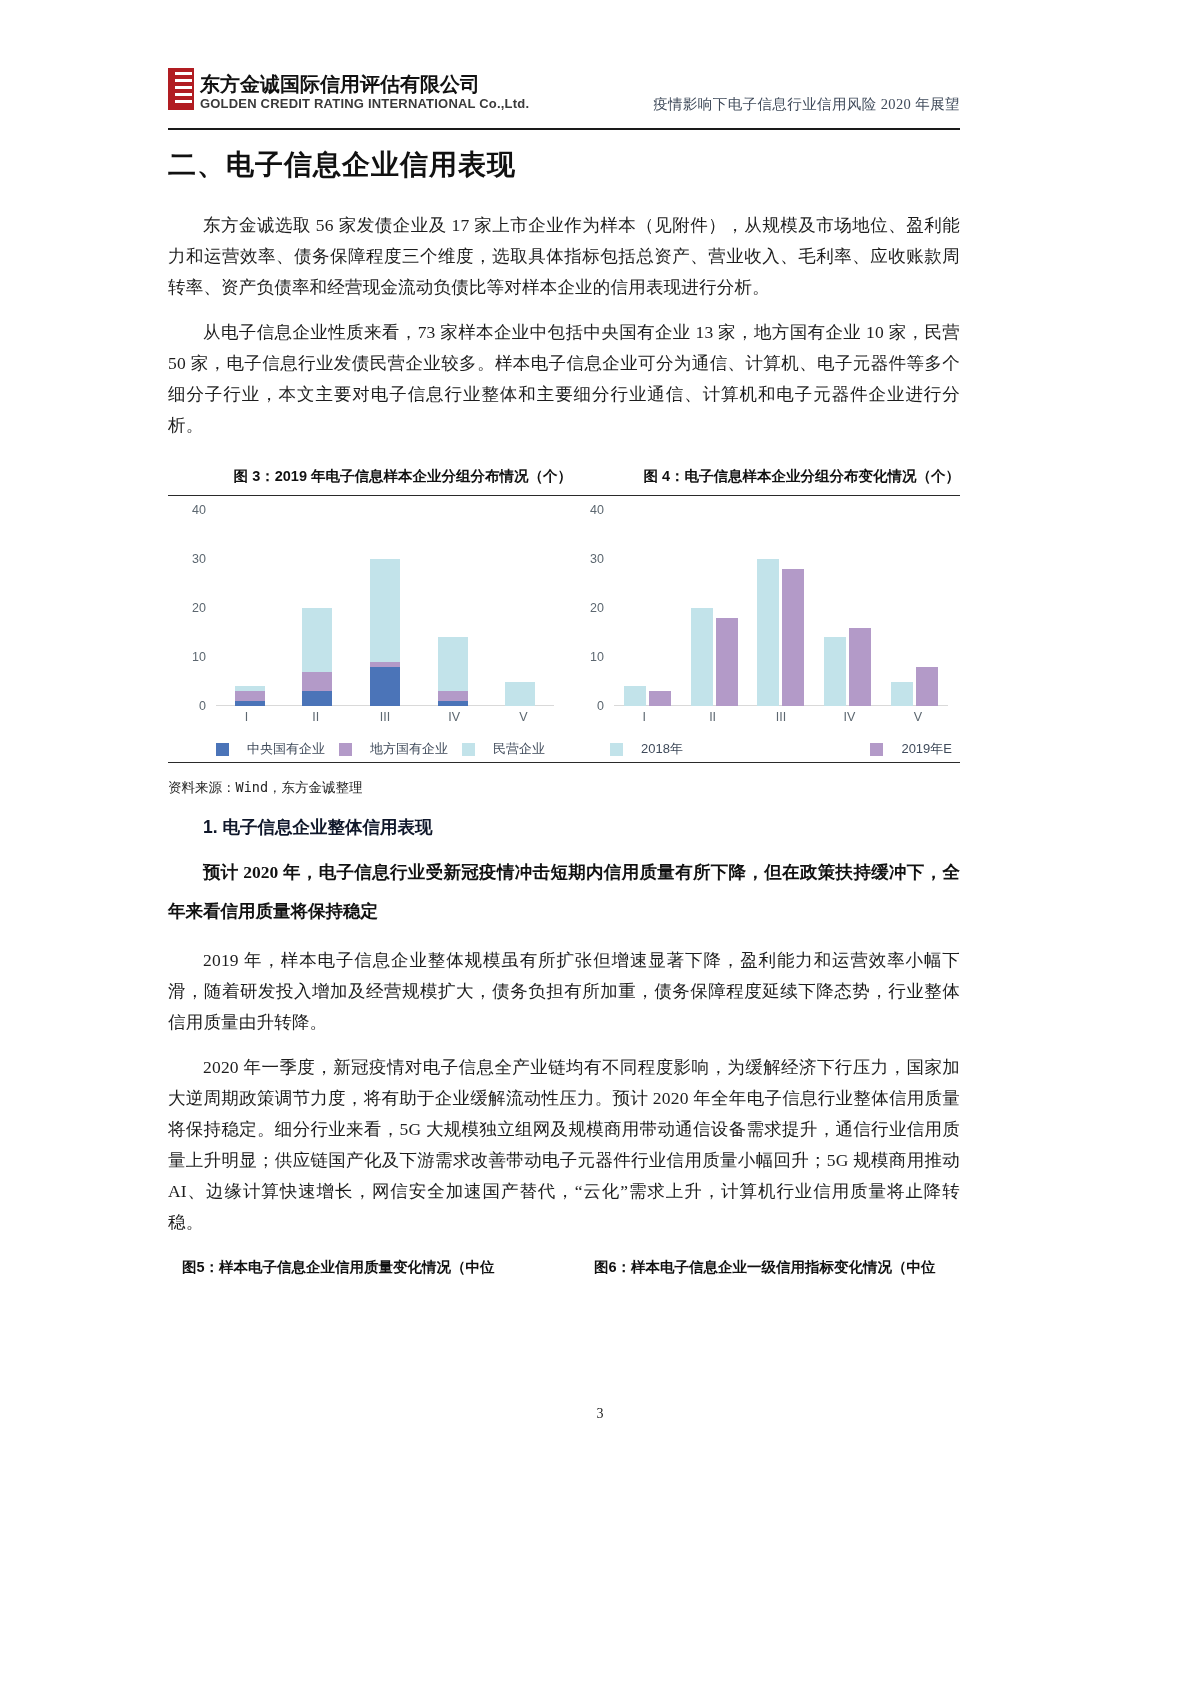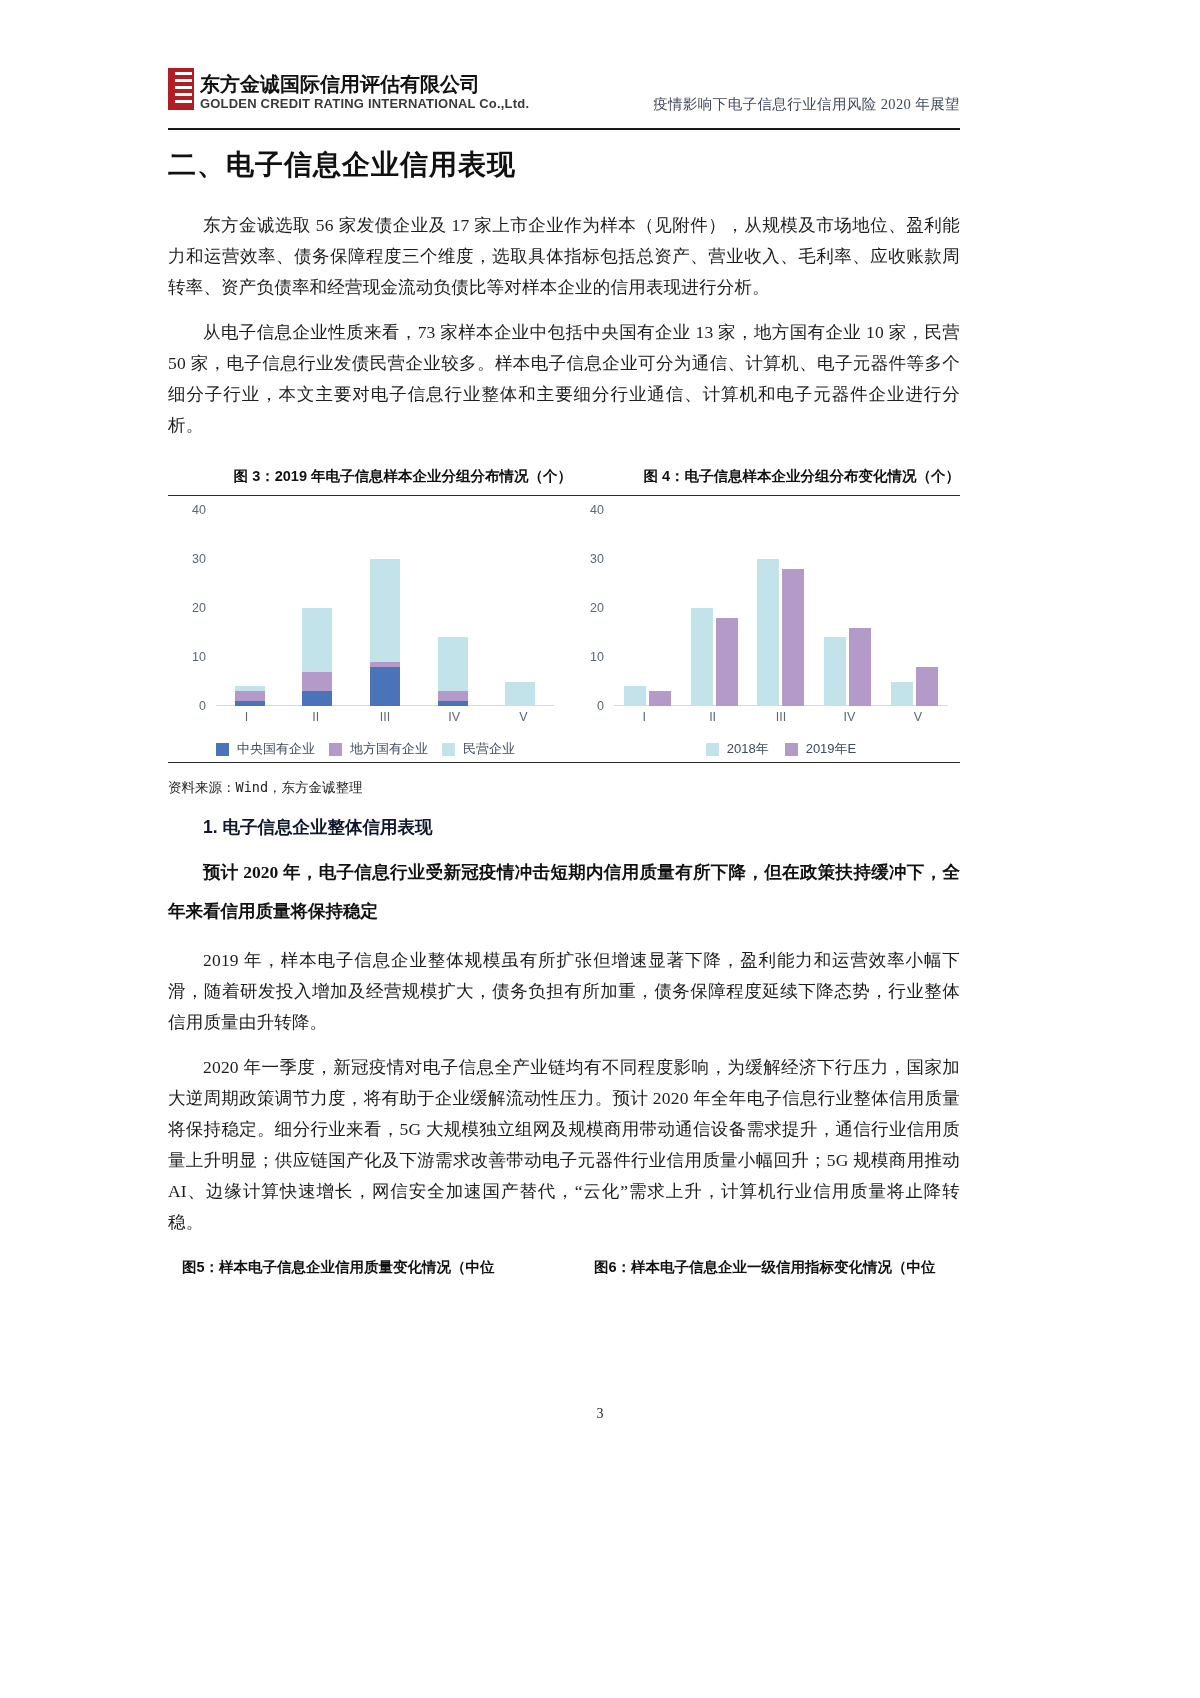--- a/index.html
+++ b/index.html
@@ -226,29 +226,29 @@
     font-family: "Liberation Sans", "DejaVu Sans", sans-serif;
     font-size: 12.5px;
     color: #5c6770;
   }
   .legend {
     position: absolute;
     left: 44px;
     right: 8px;
     bottom: 4px;
     display: flex;
-    justify-content: center;
+    justify-content: space-between;
     gap: 16px;
     align-items: center;
   }
   .legend.left-legend { justify-content: flex-start; gap: 14px; padding-left: 4px; }
   .legend-item {
     display: flex;
     align-items: center;
-    gap: 8px;
+    gap: 18px;
     font-family: "Liberation Sans", "DejaVu Sans", sans-serif;
     font-size: 13px;
     color: #3f4a5a;
     white-space: nowrap;
   }
   .swatch { width: 13px; height: 13px; flex: none; }
   
   .source {
     font-family: "DejaVu Sans Mono", monospace;
     font-size: 13.5px;

